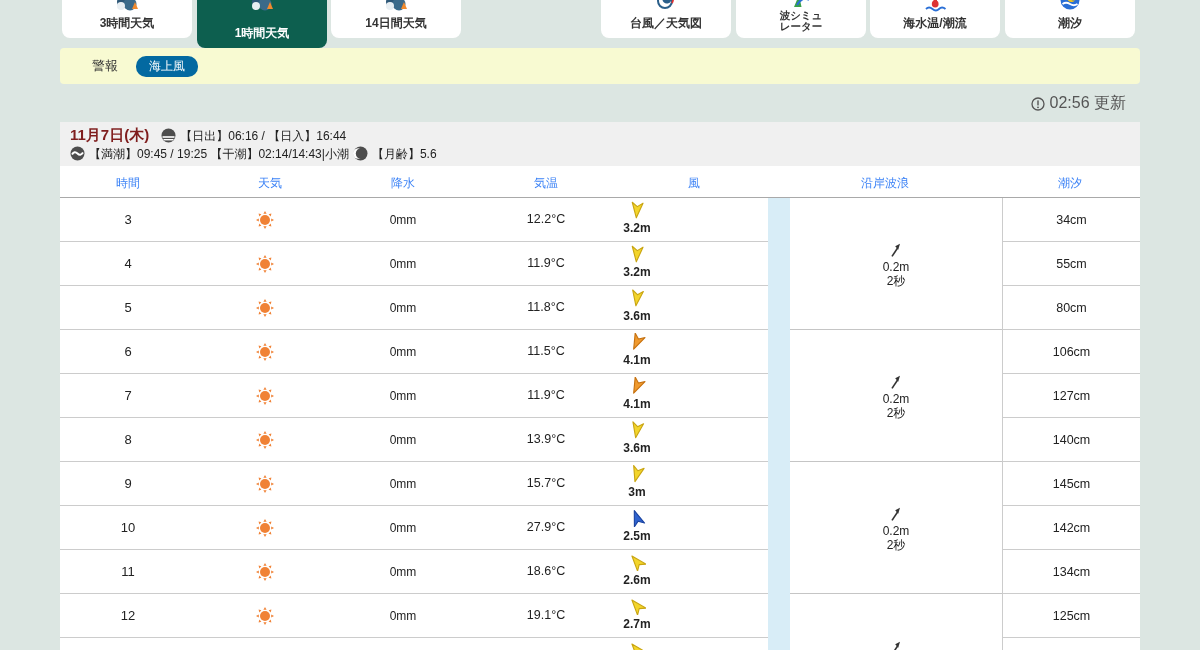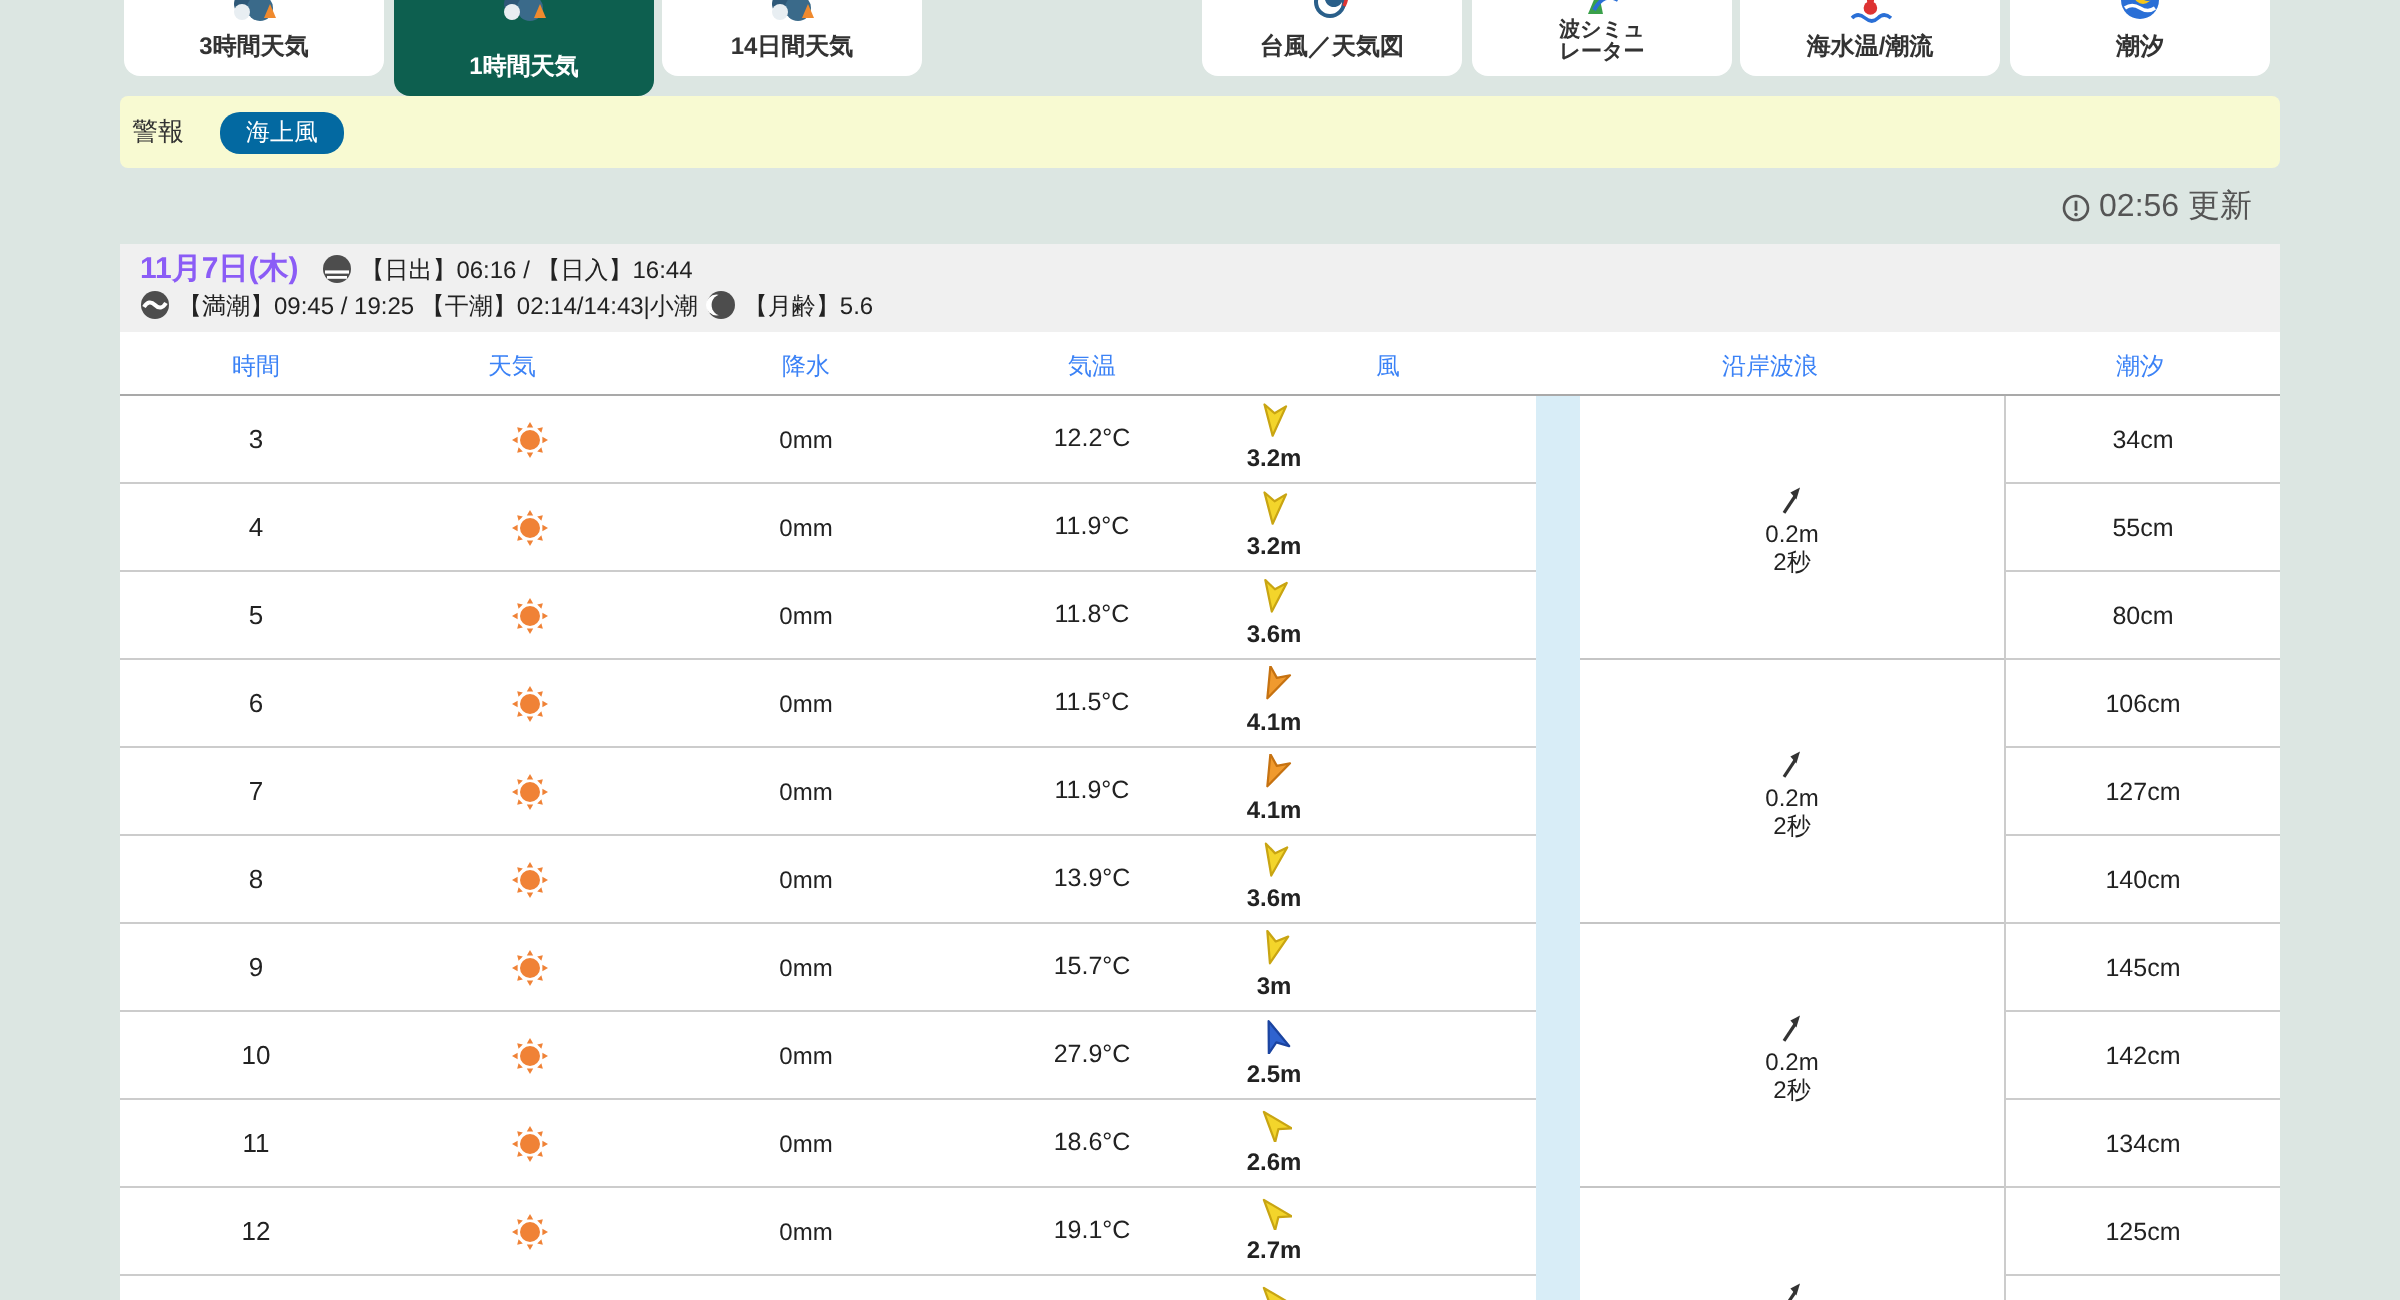--- a/index.html
+++ b/index.html
@@ -10,33 +10,33 @@
   
   .tab { position:absolute; top:0; width:130px; height:38px; background:#fff;
          border-radius:0 0 8px 8px; display:flex; align-items:flex-end; justify-content:center;
          padding-bottom:6px; font-size:12px; font-weight:bold; color:#333; cursor:pointer; }
   .tab.active { height:48px; background:#0d5f4f; color:#fff; }
   .ticon { position:absolute; top:-13px; left:50%; transform:translateX(-50%); width:26px; height:26px; }
   .tab .two { text-align:center; font-size:10.5px; line-height:11px; padding-bottom:0; }
 
   
   .alertbar { position:absolute; left:60px; top:48px; width:1080px; height:36px; background:#f8fad2;
-              border-radius:4px; display:flex; align-items:center; padding-left:6px; }
+              border-radius:4px; display:flex; align-items:center; padding-left:32px; }
   .alertbar .alabel { font-size:13px; color:#333; }
   .badge { margin-left:18px; background:#0369a1; color:#fff; font-size:12px; padding:2px 13px;
            border-radius:10px; cursor:pointer; }
 
   
   .updated { position:absolute; top:93px; right:74px; display:flex; align-items:center; gap:5px;
              font-size:16px; color:#555; }
 
   
   .panel { position:absolute; left:60px; top:122px; width:1080px; height:528px; background:#fff; }
   .dhead { height:44px; background:#f0f0f0; padding:4px 10px; font-size:12px; color:#222; line-height:18px; }
-  .dhead .date { font-size:15px; font-weight:bold; color:#8b5cf6; margin-right:8px; }
+  .dhead .date { font-size:15px; font-weight:bold; color:#7f1d1d; margin-right:8px; }
   .dhead svg { vertical-align:-3px; margin:0 4px; }
   .thead { position:relative; height:32px; border-bottom:1px solid #a9a9a9; }
   .thead span { position:absolute; top:9px; transform:translateX(-50%); font-size:12px; color:#3b82f6; }
 
   .tbody { position:absolute; left:0; top:76px; width:1080px; height:453px; overflow:hidden; }
   .trow { position:absolute; left:0; width:708px; height:44px; border-bottom:1px solid #ccc; }
   .c-time { position:absolute; left:28px; width:80px; top:14px; text-align:center; font-size:13px; }
   .c-wx   { position:absolute; left:195px; top:12px; width:20px; height:20px; }
   .c-pre  { position:absolute; left:303px; width:80px; top:15px; text-align:center; font-size:12px; }
   .c-tmp  { position:absolute; left:446px; width:80px; top:14px; text-align:center; font-size:12.5px; }
@@ -212,21 +212,21 @@
         <svg width="15" height="15" style="margin-left:0">
             <use href="#sym-wavecircle"></use>
           </svg><span>【満潮】09:45 / 19:25 【干潮】02:14/14:43|小潮</span><svg width="15" height="15">
             <use href="#sym-moon"></use>
           </svg><span>【月齢】5.6</span>
       </div>
     </div>
 
     <div class="thead">
       <span style="left:68px">時間</span>
-      <span style="left:196px">天気</span>
+      <span style="left:210px">天気</span>
       <span style="left:343px">降水</span>
       <span style="left:486px">気温</span>
       <span style="left:634px">風</span>
       <span style="left:825px">沿岸波浪</span>
       <span style="left:1010px">潮汐</span>
     </div>
 
     <div class="tbody">
 
       <div class="trow" style="top:0">

